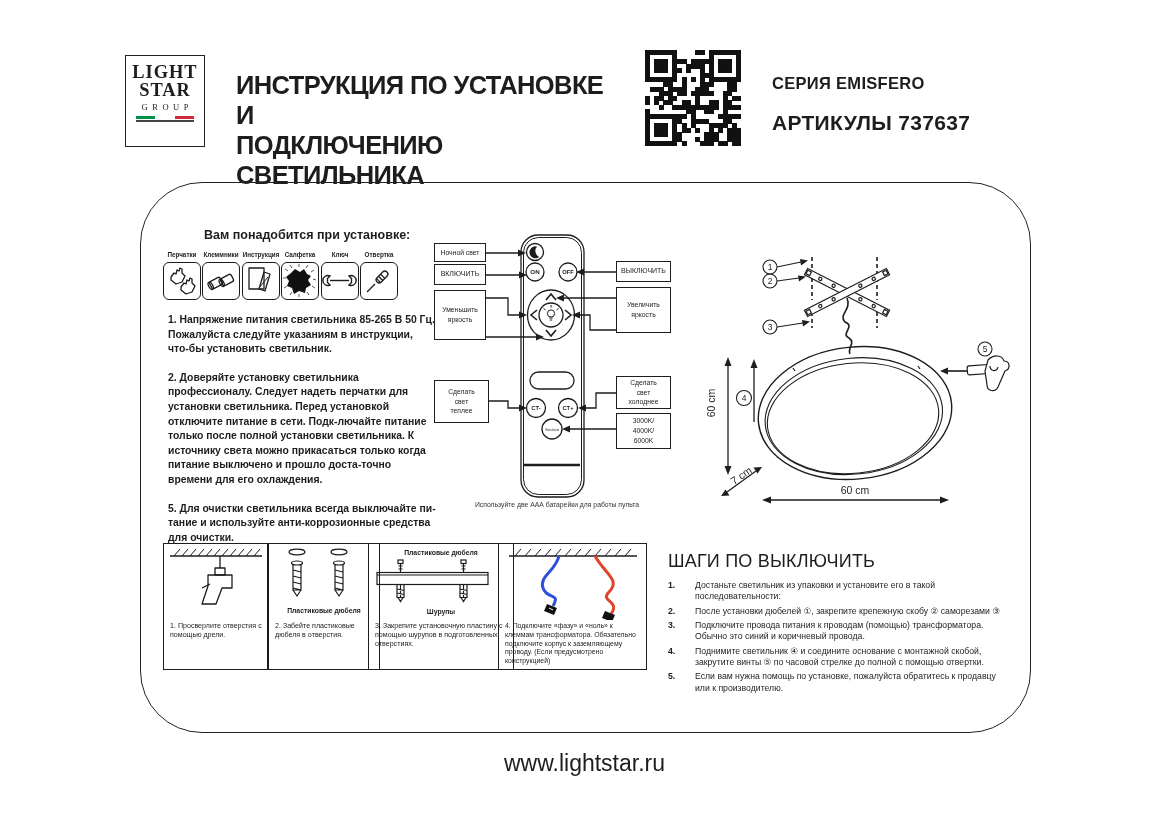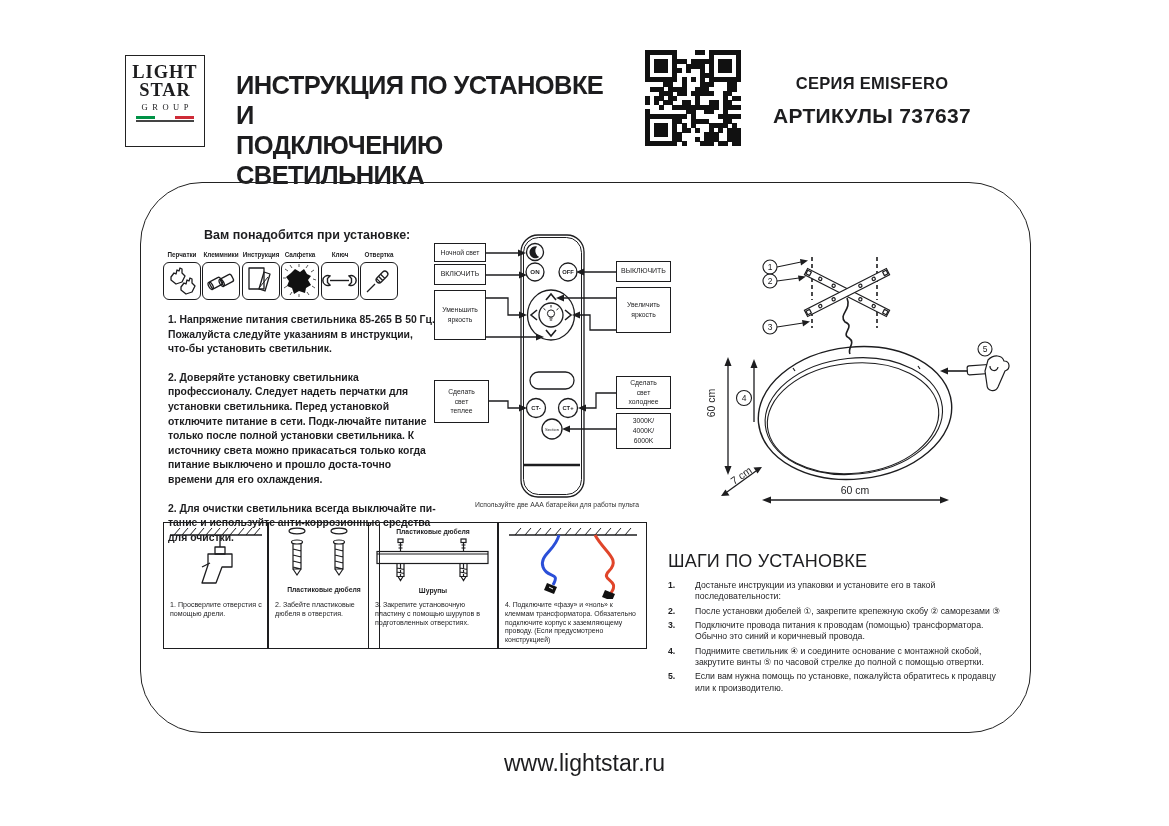--- a/index.html
+++ b/index.html
@@ -14,43 +14,43 @@
   .logo-box { left:125px; top:55px; width:80px; height:92px; border:1.2px solid #222;
     text-align:center; padding-top:7px; font-family:"Liberation Serif", serif; }
   .logo-l1,.logo-l2 { font-weight:bold; font-size:19px; line-height:18px; letter-spacing:1px;
     transform:scaleX(0.97); transform-origin:center; }
   .logo-l3 { font-size:8.5px; letter-spacing:4.5px; margin-top:3px; text-indent:4.5px; }
   .logo-flag { width:58px; height:6px; margin:4px auto 0; display:flex; border-bottom:2px solid #444; padding-bottom:1px; }
   .logo-flag i { flex:1; }
   .main-title { left:236px; top:70px; width:390px; font-weight:bold; font-size:25.5px;
     line-height:30px; letter-spacing:-0.6px; }
   .qr { left:645px; top:50px; width:96px; height:96px; }
-  .series-blk { left:752px; top:74px; width:240px; text-align:center; }
+  .series-blk { left:772px; top:74px; width:240px; }
   .series-line { font-weight:bold; font-size:16.5px; letter-spacing:0.3px; }
-  .article-line { font-weight:bold; font-size:21px; margin-top:11px; letter-spacing:0.3px; }
+  .article-line { font-weight:bold; font-size:21px; margin-top:18px; letter-spacing:0.3px; }
 
   
   .main-box { left:140px; top:182px; width:891px; height:551px;
     border:1.5px solid #222; border-radius:62px; }
 
   
   .needs-head { left:168px; top:228px; font-weight:bold; font-size:12.5px;padding-left:36px; }
   .tool { top:262px; width:38px; height:38px; border:1.6px solid #1d1d1f; border-radius:6px; }
   .tool-label { top:251px; width:38px; text-align:center; font-size:6.3px; font-weight:bold; }
   .paras { left:168px; top:313px; width:268px; font-size:10.4px; font-weight:bold; line-height:14.6px; }
   .paras p { margin-bottom:14px; }
 
   
   .lbl { border:1.2px solid #1d1d1f; background:#fff; display:flex; align-items:center;
     justify-content:center; text-align:center; font-size:6.8px; line-height:1.45; padding:1px; }
   .lbl .inner { display:block; }
   .battery-note { left:452px; top:501px; width:210px; text-align:center; font-size:6.8px; color:#333; }
 
   
-  .cell { top:522px; height:127px; border:1.2px solid #1d1d1f; }
+  .cell { top:543px; height:127px; border:1.2px solid #1d1d1f; }
   .cell .cap { position:absolute; top:78px; left:6px; right:3px; font-size:7.1px; line-height:1.27; }
   .cell .sublabel { position:absolute; width:100%; text-align:center; font-size:6.8px; font-weight:bold; }
 
   
   .install-head { left:668px; top:551px; font-size:18px; letter-spacing:0.2px; }
   .install-list { left:668px; top:580px; width:336px; font-size:8.7px; line-height:1.3; }
   .install-item { display:flex; margin-bottom:3px; }
   .install-item .num { width:27px; font-weight:bold; flex:none; }
 
   .footer-url { left:0; top:750px; width:100%; text-align:center; font-weight:normal; font-size:23px; }
@@ -390,21 +390,21 @@
       <g transform="rotate(-45 21 14)">
           <rect x="14" y="11" width="14" height="6" rx="3"></rect>
           <path d="M16,11 v6 M19,11 v6 M22,11 v6"></path>
         </g>
     </svg>
   </div>
 
   <div class="abs paras">
     <p>1. Напряжение питания светильника 85-265 В 50 Гц. Пожалуйста следуйте указаниям в инструкции, что-бы установить светильник.</p>
     <p>2. Доверяйте установку светильника профессионалу. Следует надеть перчатки для установки светильника. Перед установкой отключите питание в сети. Подк-лючайте питание только после полной установки светильника. К источнику света можно прикасаться только когда питание выключено и прошло доста-точно времени для его охлаждения.</p>
-    <p>2. Для очистки светильника всегда выключайте пи-тание и используйте анти-коррозионные средства для очистки.</p>
+    <p>5. Для очистки светильника всегда выключайте пи-тание и используйте анти-коррозионные средства для очистки.</p>
   </div>
 
   <svg class="abs" style="left:420px; top:228px;" width="270" height="290" viewBox="0 0 270 290">
     <g fill="none" stroke="#1d1d1f" stroke-width="1.3">
       <rect x="101" y="7" width="63" height="262" rx="17"></rect>
       <rect x="103.5" y="9.5" width="58" height="257" rx="15" stroke-width="1"></rect>
       <circle cx="115" cy="24" r="8.5"></circle>
       <circle cx="115" cy="44" r="9"></circle>
       <circle cx="148" cy="44" r="9"></circle>
       <ellipse cx="131" cy="87" rx="23.5" ry="25"></ellipse>
@@ -607,21 +607,21 @@
           <ellipse cx="70" cy="19" rx="5.5" ry="2"></ellipse>
           <path d="M66,20 v26 h8 v-26 M66,26 l8,2 M66,32 l8,2 M66,38 l8,2 M66,44 l8,2"></path>
           <path d="M66,46 l4,6 4,-6"></path>
         </g>
       </g>
     </svg>
     <div class="sublabel" style="top:63px">Пластиковые дюбеля</div>
     <div class="cap">2. Забейте пластиковые дюбеля в отверстия.</div>
   </div>
 
-  <div class="abs cell" style="left:368px; width:130px;">
+  <div class="abs cell" style="left:368px; width:146px;">
     <div class="sublabel" style="top:5px">Пластиковые дюбеля</div>
     <svg style="position:absolute; top:14px;" width="127" height="48" viewBox="0 0 127 48">
       <g fill="none" stroke="#1d1d1f" stroke-width="1.2">
         <rect x="29" y="2" width="5" height="3.5"></rect>
           <path d="M31.5,5.5 v9 M29.5,8 h4 M29.5,11 h4"></path>
         <rect x="92" y="2" width="5" height="3.5"></rect>
           <path d="M94.5,5.5 v9 M92.5,8 h4 M92.5,11 h4"></path>
         <rect x="8" y="14.5" width="111" height="12"></rect>
         <path d="M8,17 h111"></path>
         <path d="M28,26.5 h7 v13 h-7 z M31.5,26.5 v13 M28,31 l7,1.5 M28,35 l7,1.5"></path>
@@ -639,25 +639,25 @@
       <path d="M16,12 l6,-7 M26,12 l6,-7 M36,12 l6,-7 M46,12 l6,-7 M56,12 l6,-7 M66,12 l6,-7 M76,12 l6,-7 M86,12 l6,-7 M96,12 l6,-7 M106,12 l6,-7 M116,12 l6,-7 M126,12 l6,-7" stroke="#1d1d1f" stroke-width="1"></path>
       <path fill="none" stroke="#2b4fd8" stroke-width="3" d="M60,12 C56,28 40,32 44,44 C48,56 62,48 54,62"></path>
       <polygon points="48,60 58,64 55,71 45,67" fill="#111"></polygon>
       <path d="M50,64 l4,2" stroke="#fff" stroke-width="1"></path>
       <path fill="none" stroke="#e0452a" stroke-width="3" d="M96,12 C106,30 122,36 110,48 C100,58 122,56 112,70"></path>
       <polygon points="106,67 116,71 113,78 103,74" fill="#111"></polygon>
     </svg>
     <div class="cap" style="font-size:6.9px">4. Подключите «фазу» и «ноль» к клеммам трансформатора. Обязательно подключите корпус к заземляющему проводу. (Если предусмотрено конструкцией)</div>
   </div>
 
-  <div class="abs install-head">ШАГИ ПО УСТАНОВКЕ</div>
+  <div class="abs install-head">ШАГИ ПО ВЫКЛЮЧИТЬ</div>
   <div class="abs install-list">
     <div class="install-item">
       <span class="num">1.</span>
-        <span>Достаньте инструкции из упаковки и установите его в такой последовательности:</span>
+        <span>Достаньте светильник из упаковки и установите его в такой последовательности:</span>
     </div>
     <div class="install-item">
       <span class="num">2.</span>
         <span>После установки дюбелей ①, закрепите крепежную скобу ② саморезами ③</span>
     </div>
     <div class="install-item">
       <span class="num">3.</span>
         <span>Подключите провода питания к проводам (помощью) трансформатора. Обычно это синий и коричневый провода.</span>
     </div>
     <div class="install-item">

